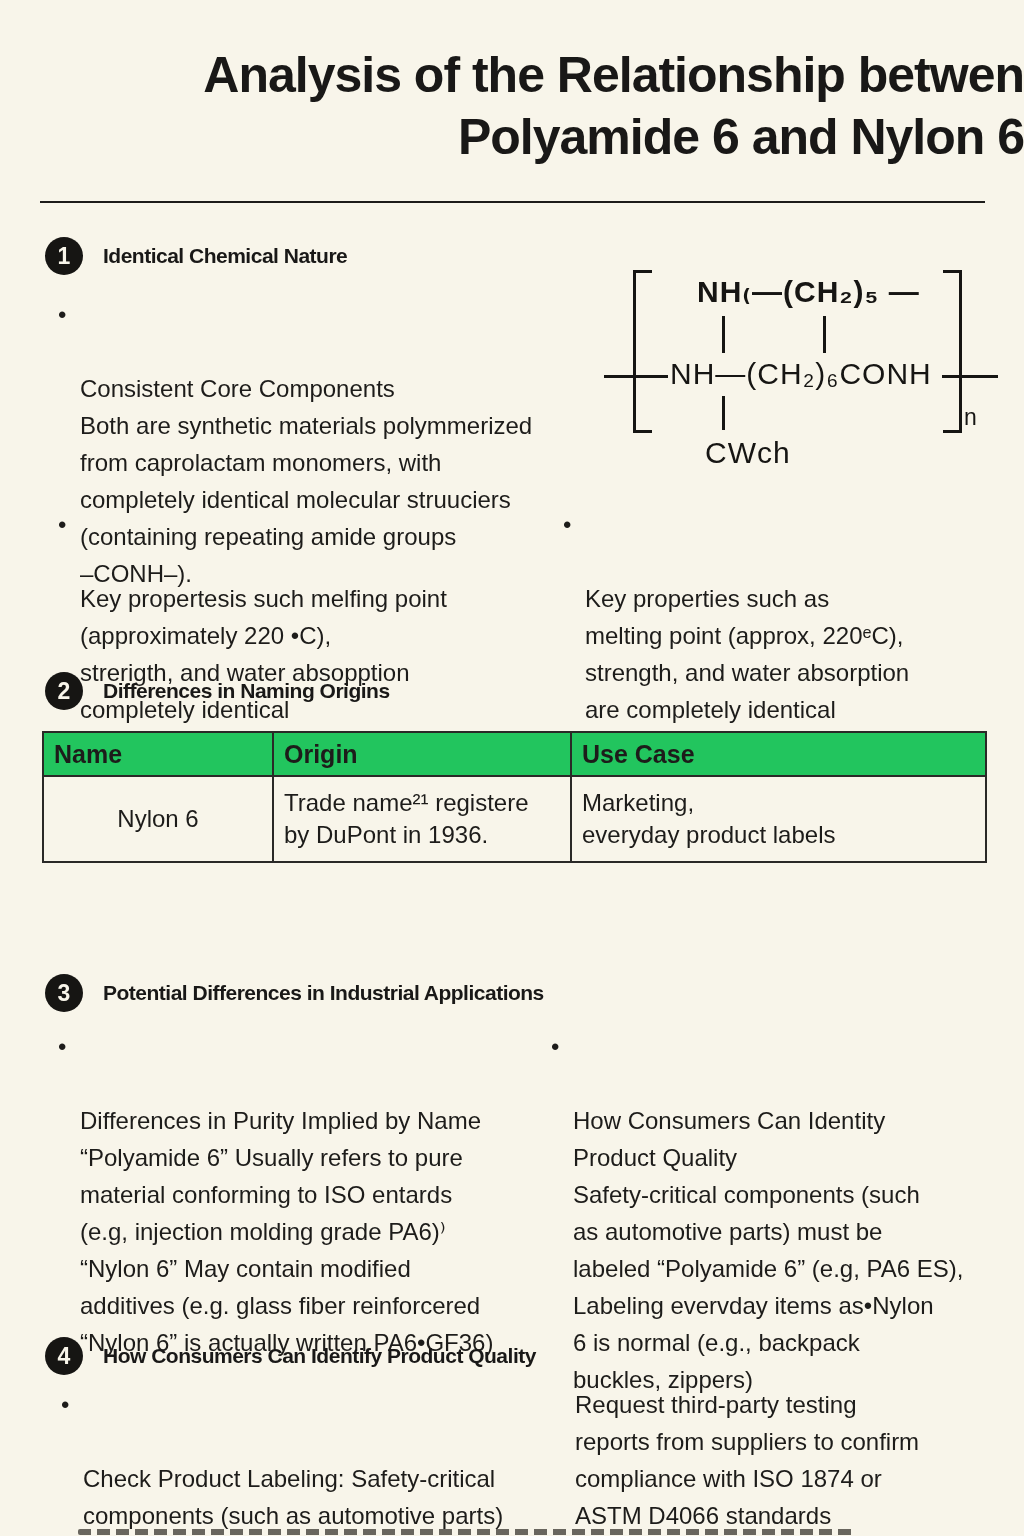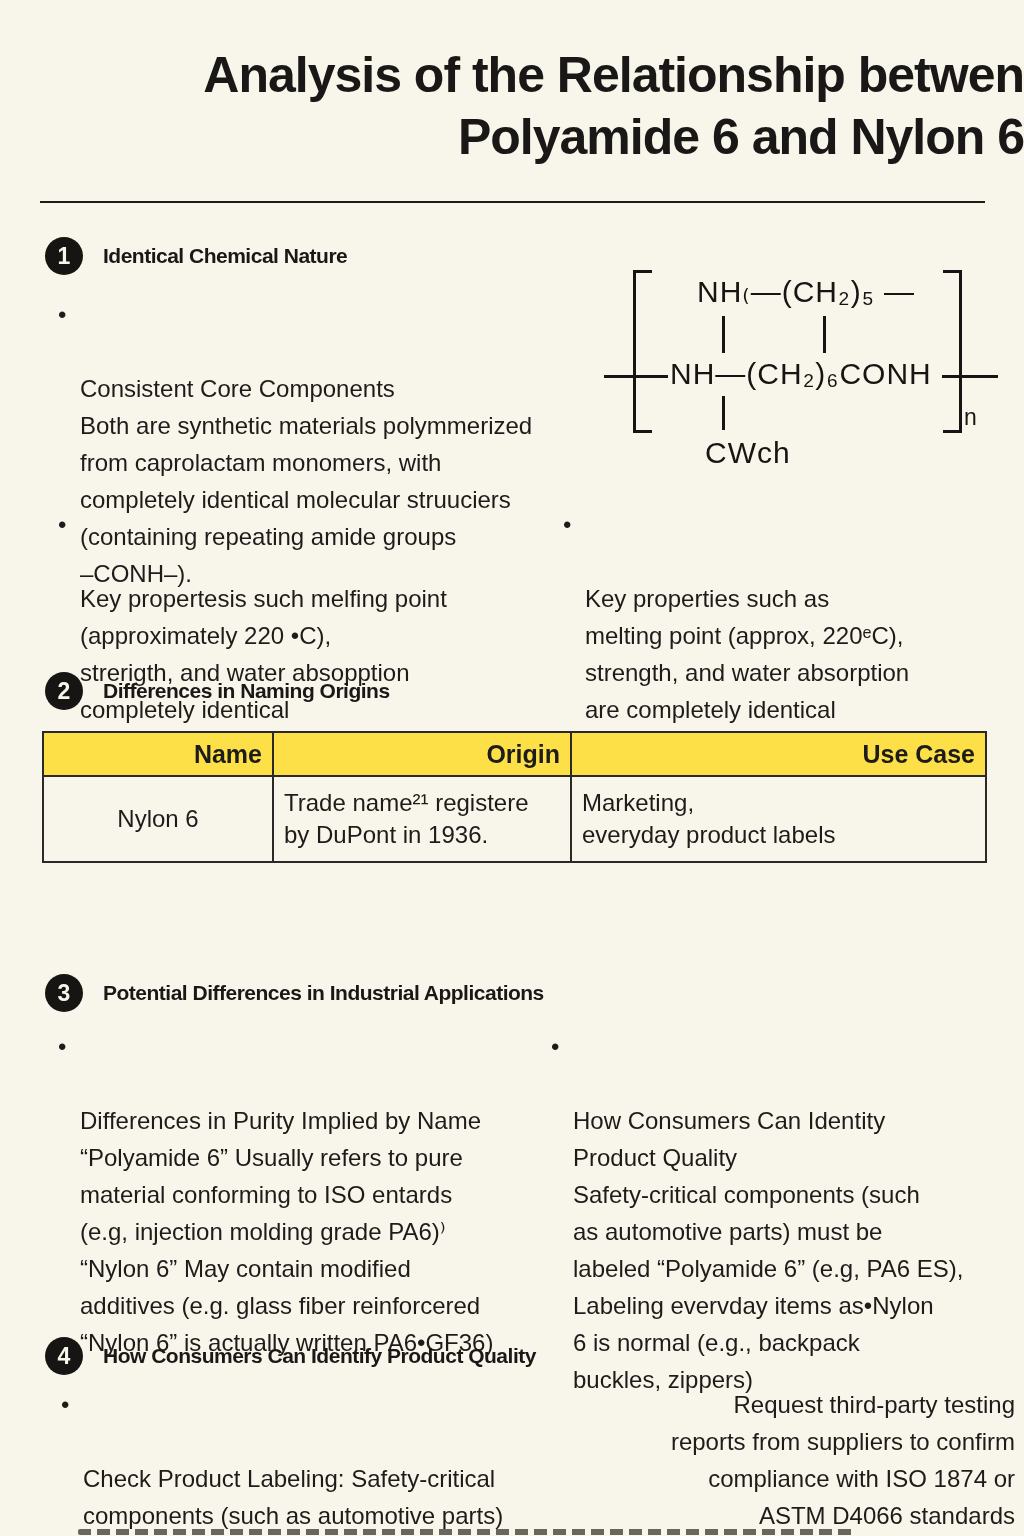--- a/index.html
+++ b/index.html
@@ -36,21 +36,21 @@
   .bullet{
     position:absolute;
     font-size:24px;line-height:37px;
     white-space:pre-line;
   }
   .bullet .dot{
     position:absolute;left:-22px;top:0;
     font-size:24px;line-height:37px;
   }
   .plainblock{
-    position:absolute;font-size:24px;line-height:37px;white-space:pre-line;text-align:right;
+    position:absolute;font-size:24px;line-height:37px;white-space:pre-line;
   }
   
   .structure{position:absolute;left:612px;top:258px;width:405px;height:218px;font-size:30px;color:#161513;}
   .structure .txt{position:absolute;white-space:nowrap;letter-spacing:1px;}
   .bracket-l{position:absolute;left:21px;top:12px;width:16px;height:157px;
     border-left:3px solid #161513;border-top:3px solid #161513;border-bottom:3px solid #161513;}
   .bracket-r{position:absolute;left:331px;top:12px;width:16px;height:157px;
     border-right:3px solid #161513;border-top:3px solid #161513;border-bottom:3px solid #161513;}
   .vbond{position:absolute;width:0;border-left:3px solid #161513;}
   .hbond{position:absolute;height:0;border-top:3px solid #161513;}
@@ -61,21 +61,21 @@
     border-collapse:collapse;table-layout:fixed;
     font-size:24px;color:#1d1c1a;
   }
   .ntable th,.ntable td{
     border:2px solid #2a2927;
     vertical-align:middle;
     white-space:pre-line;
     line-height:32px;
     padding:4px 10px;
   }
-  .ntable th{background:#fde047;font-weight:700;font-size:25px;text-align:right;height:34px;}
+  .ntable th{background:#22c55e;font-weight:700;font-size:25px;text-align:left;height:34px;}
   .ntable td{height:76px;}
   .c-center{text-align:center;}
   .c-left{text-align:left;padding-left:18px;}
   .smudge{
     position:absolute;left:78px;top:1529px;width:775px;height:6px;
     background:repeating-linear-gradient(90deg,#45423b 0 13px,rgba(69,66,59,0) 13px 19px);
     opacity:.8;border-radius:2px;
   }
 </style>
 </head>
@@ -100,21 +100,21 @@
 Both are synthetic materials polymmerized
 from caprolactam monomers, with
 completely identical molecular struuciers
 (containing repeating amide groups
 –CONH–).</span>
   </div>
 
   <div class="structure">
     <div class="bracket-l"></div>
     <div class="bracket-r"></div>
-    <div class="txt" style="left:85px;top:16px;">NH₍—(CH₂)₅ —</div>
+    <div class="txt" style="left:85px;top:16px;font-weight:bold;">NH₍—(CH₂)₅ —</div>
     <div class="vbond" style="left:110px;top:58px;height:37px;"></div>
     <div class="vbond" style="left:211px;top:58px;height:37px;"></div>
     <div class="hbond" style="left:-8px;top:117px;width:64px;"></div>
     <div class="txt" style="left:40px;top:99px;margin-left:18px;">NH—(CH₂)₆CONH</div>
     <div class="hbond" style="left:330px;top:117px;width:56px;"></div>
     <div class="vbond" style="left:110px;top:138px;height:34px;"></div>
     <div class="txt" style="left:93px;top:178px;">CWch</div>
     <div class="sub-n">n</div>
   </div>
 

